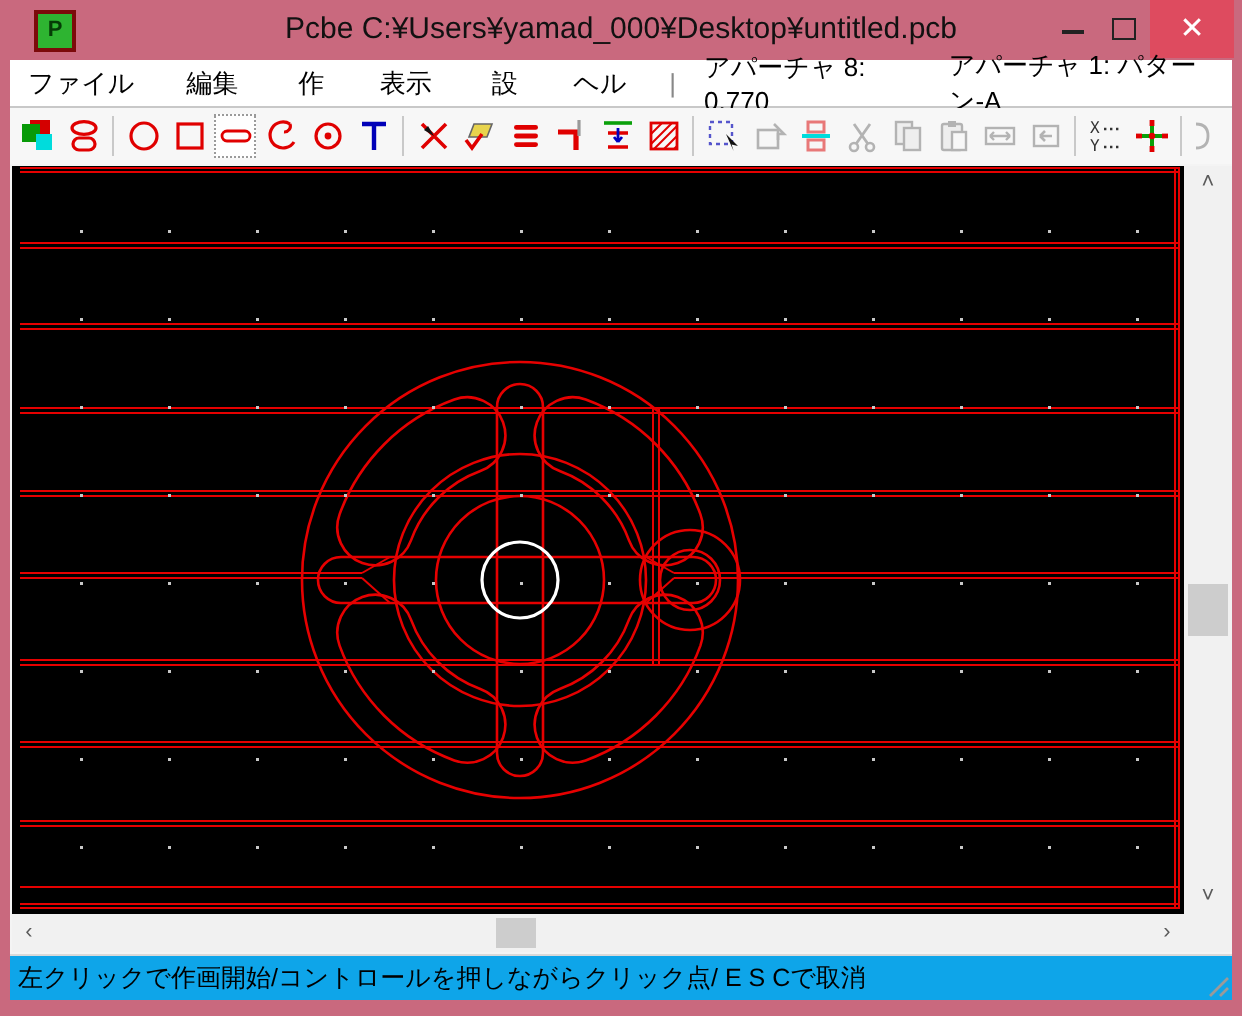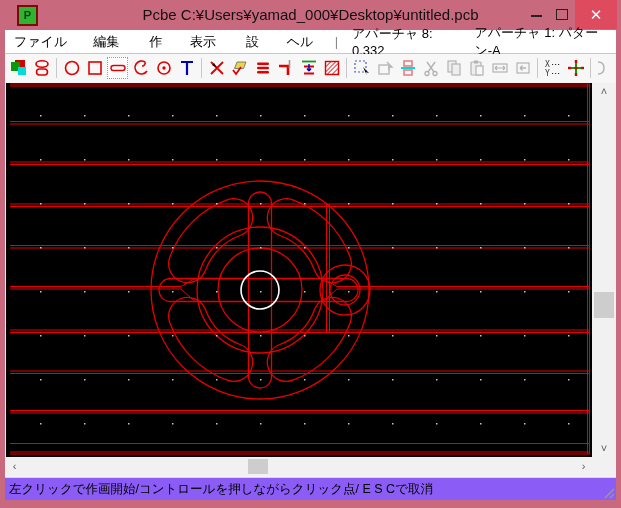--- a/index.html
+++ b/index.html
@@ -43,21 +43,21 @@
   .hscroll{position:absolute;left:1px;top:427px;width:586px;height:19px;background:#f1f1f1;}
   .scroll-corner{position:absolute;left:587px;top:427px;width:24px;height:19px;background:#f1f1f1;}
   .arrow{position:absolute;color:#5a5a5a;font-size:11px;text-align:center;}
   .v-up{left:0;top:0;width:24px;height:17px;line-height:17px;}
   .v-down{left:0;bottom:0;width:24px;height:17px;line-height:17px;}
   .h-left{left:0;top:0;width:17px;height:19px;line-height:19px;}
   .h-right{right:0;top:0;width:17px;height:19px;line-height:19px;}
   .v-thumb{position:absolute;left:2px;width:20px;background:#cdcdcd;}
   .h-thumb{position:absolute;top:2px;height:15px;background:#cdcdcd;}
   
-  .statusbar{position:absolute;left:0;top:447px;width:611px;height:23px;background:#8b5cf6;
+  .statusbar{position:absolute;left:0;top:447px;width:611px;height:23px;background:#0ea5e9;
     border-top:1px solid #d9d9d9;font-size:12.5px;color:#000;line-height:22px;
     padding-left:4px;box-sizing:border-box;white-space:nowrap;overflow:hidden;}
   .grip{position:absolute;right:1px;bottom:1px;}
   svg{display:block;}
 </style>
 </head>
 <body>
 
 <div class="titlebar">
   <div class="app-icon">P</div>
@@ -70,21 +70,21 @@
 <div class="content">
 
   <div class="menubar" id="menubar">
       <div class="menu-item">ファイル(F)</div>
       <div class="menu-item">編集(E)</div>
       <div class="menu-item">作画</div>
       <div class="menu-item">表示(V)</div>
       <div class="menu-item">設定</div>
       <div class="menu-item">ヘルプ</div>
       <div class="menu-div">|</div>
-      <div class="menu-info">アパーチャ 8: 0.332</div>
+      <div class="menu-info">アパーチャ 8: 0.770</div>
       <div class="menu-info">アパーチャ 1: パターン-A</div>
     </div>
 
   <div class="toolbar" id="toolbar">
       <div class="tbtn">
         <span>
           <svg width="20" height="20" viewBox="0 0 20 20">
             <rect x="6" y="2" width="10" height="9" fill="#d40000"></rect>
             <rect x="2" y="4" width="9" height="9" fill="#089a08"></rect>
             <rect x="9" y="9" width="8" height="8" fill="#00dcdc"></rect>

